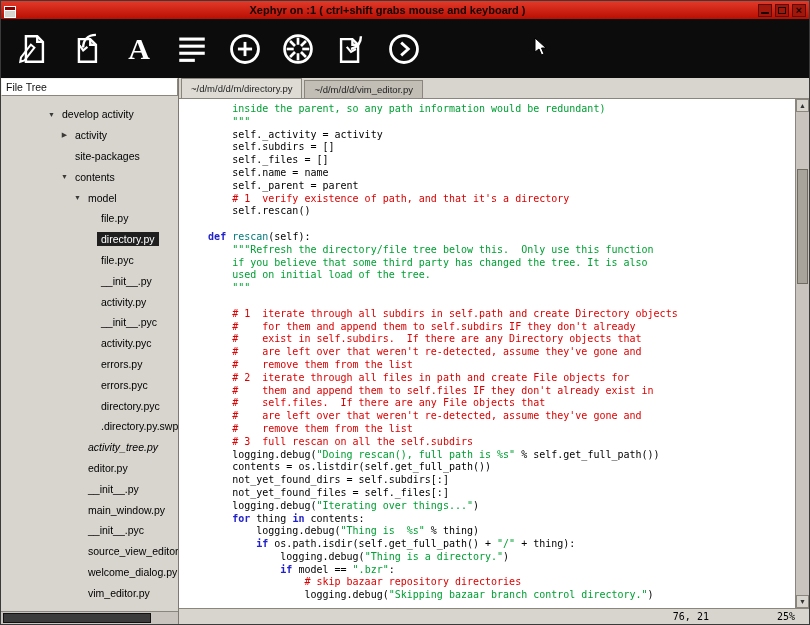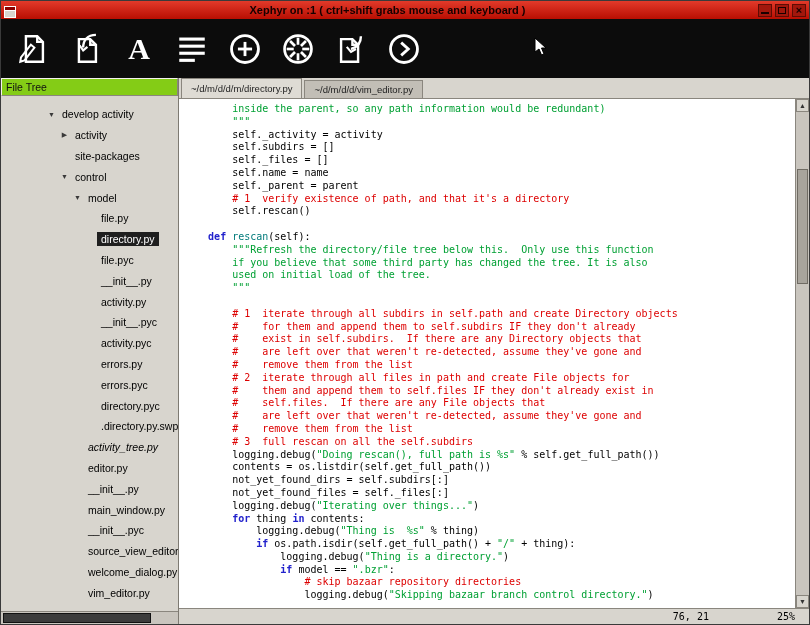--- a/index.html
+++ b/index.html
@@ -30,21 +30,21 @@
   .font-glyph { color:#fff; font-size:30px; font-weight:bold; line-height:1; font-family:"Liberation Serif", serif; }
 
   .mouse-cursor { position:absolute; left:533px; top:36px; z-index:50; pointer-events:none; }
 
   
   .main { flex:1; display:flex; min-height:0; }
 
   
   .sidebar { flex:0 0 178px; width:178px; display:flex; flex-direction:column;
              border-right:1px solid #7e7a72; background:#d8d5ce; min-height:0; }
-  .sidebar-header { flex:0 0 17px; background:#84cc16; border:1px solid;
+  .sidebar-header { flex:0 0 17px; background:#ffffff; border:1px solid;
                     border-color:#f4f2ee #8a867e #8a867e #f4f2ee;
                     font-size:10.5px; color:#111; padding:2px 4px; }
   .tree { flex:1; overflow:hidden; padding-top:8px;padding-left:40px; }
   .tree-row { height:20.8px; display:flex; align-items:center; font-size:10.5px; color:#000;
               white-space:nowrap; cursor:pointer; }
   .expander { width:13px; flex:0 0 13px; font-size:7px; color:#3a3a3a; text-align:center; }
   .tree-label { padding:1px 4px; }
   .tree-label.selected { background:#1f1f1f; color:#fff; }
   .hscrollbar { flex:0 0 13px; background:#c9c5be; border-top:1px solid #8a867e;
                 position:relative; cursor:pointer; }
@@ -209,21 +209,21 @@
           <div class="tree-row" style="padding-left: 17px;">
             <span class="expander">▶</span>
             <span class="tree-label">activity</span>
           </div>
           <div class="tree-row" style="padding-left: 17px;">
             <span class="expander"></span>
             <span class="tree-label">site-packages</span>
           </div>
           <div class="tree-row" style="padding-left: 17px;">
             <span class="expander">▼</span>
-            <span class="tree-label">control</span>
+            <span class="tree-label">contents</span>
           </div>
           <div class="tree-row" style="padding-left: 30px;">
             <span class="expander">▼</span>
             <span class="tree-label">model</span>
           </div>
           <div class="tree-row" style="padding-left: 43px;">
             <span class="expander"></span>
             <span class="tree-label">file.py</span>
           </div>
           <div class="tree-row" style="padding-left: 43px;">

